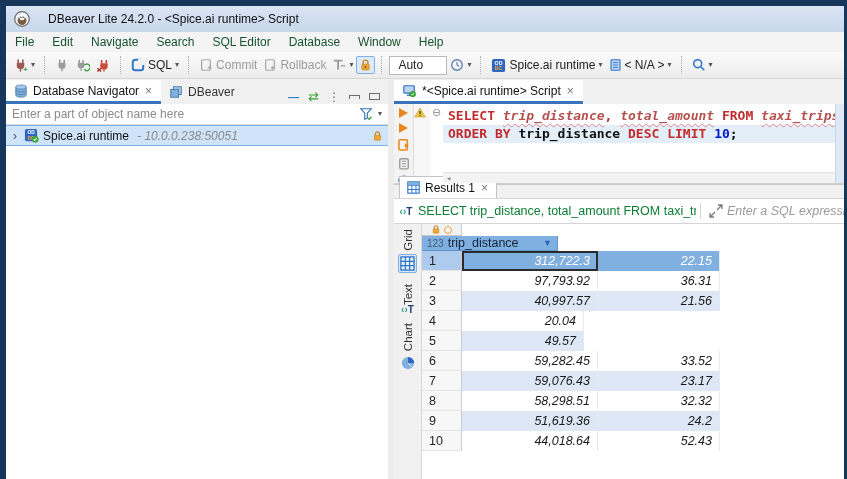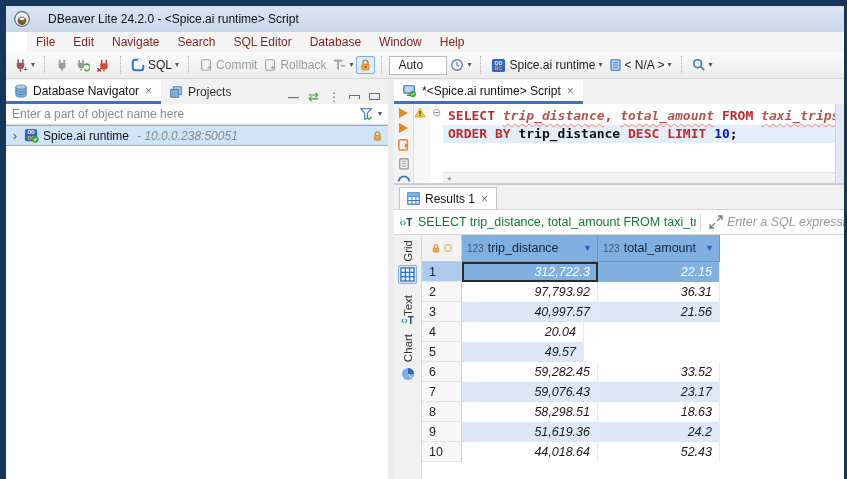--- a/index.html
+++ b/index.html
@@ -13,21 +13,21 @@
   .window { position:absolute; left:6px; top:6px; width:838px; height:473px;
     background:#fff; display:flex; flex-direction:column; }
 
   
   .titlebar { height:26px; background:linear-gradient(#dae5f4,#c9d8ec);
     display:flex; align-items:center; padding-left:8px; gap:18px;
     font-size:12px; color:#101010; flex:0 0 auto; }
 
   
   .menubar { height:20px; background:#f4f4f4; display:flex; align-items:center;
-    font-size:12px; color:#7f1d1d; flex:0 0 auto;margin-left:21px; }
+    font-size:12px; color:#14532d; flex:0 0 auto; }
   .menu-item { padding:0 9px; height:100%; display:flex; align-items:center; }
 
   
   .toolbar { height:27px; background:linear-gradient(#fbfbfb,#ececec);
     border-bottom:1px solid #d8d8d8; display:flex; align-items:center;
     padding:0 4px; font-size:12px; color:#222; flex:0 0 auto; }
   .tb-sep { width:4px; height:18px; border-left:1px dotted #b0b0b0; margin:0 4px 0 6px; }
   .tb-btn { display:flex; align-items:center; gap:3px; padding:2px 3px; border-radius:2px; }
   .tb-btn.disabled { color:#9c9c9c; }
   .caret { font-size:8px; color:#555; line-height:1; }
@@ -79,21 +79,21 @@
   .kw { color:#c22b2b; }
   .ident { color:#b5524f; font-style:italic;
     text-decoration:underline wavy #e08888 1px; text-underline-offset:3px; }
   .plain { color:#111; }
   .num { color:#0018cc; }
   .hscroll { position:absolute; left:0; right:0; bottom:0; height:11px; background:#f3f3f3;
     border-top:1px solid #e2e2e2; color:#888; font-size:9px; line-height:10px; padding-left:3px; }
   .overview { width:9px; background:#dfe8f4; border-left:1px solid #c6d4e8; }
 
   
-  .res-tabbar { height:25px; background:#f1f1f1; border-top:1px solid #c9c9c9;
+  .res-tabbar { height:14px; background:#f1f1f1; border-top:1px solid #c9c9c9;
     display:flex; align-items:flex-end; font-size:12px; flex:0 0 auto; }
   .res-tab { height:22px; background:#fff; border:1px solid #c4c4c4; border-bottom:none;
     display:flex; align-items:center; gap:5px; padding:0 7px; margin-left:5px; color:#111; }
   .filterbar { height:26px; border:1px solid #d5d5d5; border-left:none; border-right:none;
     background:#fff; display:flex; align-items:center; font-size:12.5px; flex:0 0 auto; }
   .fb-icon { width:24px; text-align:center; flex:0 0 auto; }
   .sqlT { font-size:10px; font-weight:bold; }
   .sqlT .ab { color:#2e9b8f; } .sqlT .tt { color:#1d3f7a; }
   .fquery { width:278px; flex:0 0 auto; color:#0a7d33; white-space:nowrap; overflow:hidden; }
   .fb-sep { width:1px; height:16px; background:#d5d5d5; margin:0 4px; flex:0 0 auto; }
@@ -101,21 +101,21 @@
 
   .gridzone { flex:1; display:flex; min-height:0; }
   .vtabs { width:28px; flex:0 0 auto; background:#f1f1f1; border-right:1px solid #d8d8d8;
     display:flex; flex-direction:column; align-items:center; padding-top:5px; gap:11px; }
   .vtab { display:flex; flex-direction:column; align-items:center; gap:3px; }
   .vlabel { writing-mode:vertical-rl; transform:rotate(180deg); font-size:11.5px; color:#333; }
   .vicon-box { padding:1px; border:1px solid transparent; border-radius:2px; line-height:0; }
   .vtab.active .vicon-box { background:#d8e6f7; border-color:#86aede; }
 
   .table { flex:1; min-width:0; background:#fff; font-size:12.5px; overflow:hidden; }
-  .thead { display:flex; height:27px; }
+  .thead { display:flex; height:27px;flex-direction:column; }
   .corner { width:40px; flex:0 0 auto; background:#f2f2f2; border-right:1px solid #c9c9c9;
     border-bottom:1px solid #c9c9c9; display:flex; align-items:center; justify-content:center; gap:3px; }
   .ring { width:8px; height:8px; border:1.5px solid #e8a33d; border-radius:50%; display:inline-block; }
   .th { background:#7fb0e0; border-right:1px solid #5f96cf; border-bottom:1px solid #5f96cf;
     display:flex; align-items:center; padding:0 5px; gap:4px; color:#14243c; }
   .th .dtype { font-size:10px; color:#3d5a7a; }
   .th .sort { margin-left:auto; color:#2a66b8; font-size:9px; }
   .w1 { width:136px; flex:0 0 auto; } .w2 { width:122px; flex:0 0 auto; }
   .trow { display:flex; height:20px; }
   .rnum { width:40px; flex:0 0 auto; background:#f7f7f7; border-right:1px solid #cccccc;
@@ -283,21 +283,21 @@
             <path d="M2 6.5c0 1.4 2.7 2.5 6 2.5s6-1.1 6-2.5M2 9.5c0 1.4 2.7 2.5 6 2.5s6-1.1 6-2.5" fill="none" stroke="#44759f" stroke-width="0.8"></path>
           </svg>
           <span>Database Navigator</span>
           <span class="tab-close">×</span>
         </span>
         <span class="tab">
           <svg width="14" height="14" viewBox="0 0 16 16">
             <rect x="5" y="2" width="9" height="9" fill="#a9c9ec" stroke="#44759f"></rect>
             <rect x="2" y="5" width="9" height="9" fill="#7fb0e0" stroke="#44759f"></rect>
           </svg>
-          <span>Projects</span>
+          <span>DBeaver</span>
         </span>
         <span class="view-btns">
           <span style="color:#2a7fbf;font-weight:bold;font-size:11px;">—</span>
           <span style="color:#3ba53b;font-size:13px;">⇄</span>
           <span style="font-size:12px;">⋮</span>
           <span class="mini-dash"></span>
           <span class="mini-rect"></span>
         </span>
       </div>
       <div class="nav-filter">
@@ -486,21 +486,21 @@
             <div class="cell w2">33.52</div>
           </div>
           <div class="trow odd">
             <div class="rnum">7</div>
             <div class="cell w1">59,076.43</div>
             <div class="cell w2">23.17</div>
           </div>
           <div class="trow">
             <div class="rnum">8</div>
             <div class="cell w1">58,298.51</div>
-            <div class="cell w2">18.63</div>
+            <div class="cell w2">32.32</div>
           </div>
           <div class="trow odd">
             <div class="rnum">9</div>
             <div class="cell w1">51,619.36</div>
             <div class="cell w2">24.2</div>
           </div>
           <div class="trow">
             <div class="rnum">10</div>
             <div class="cell w1">44,018.64</div>
             <div class="cell w2">52.43</div>

